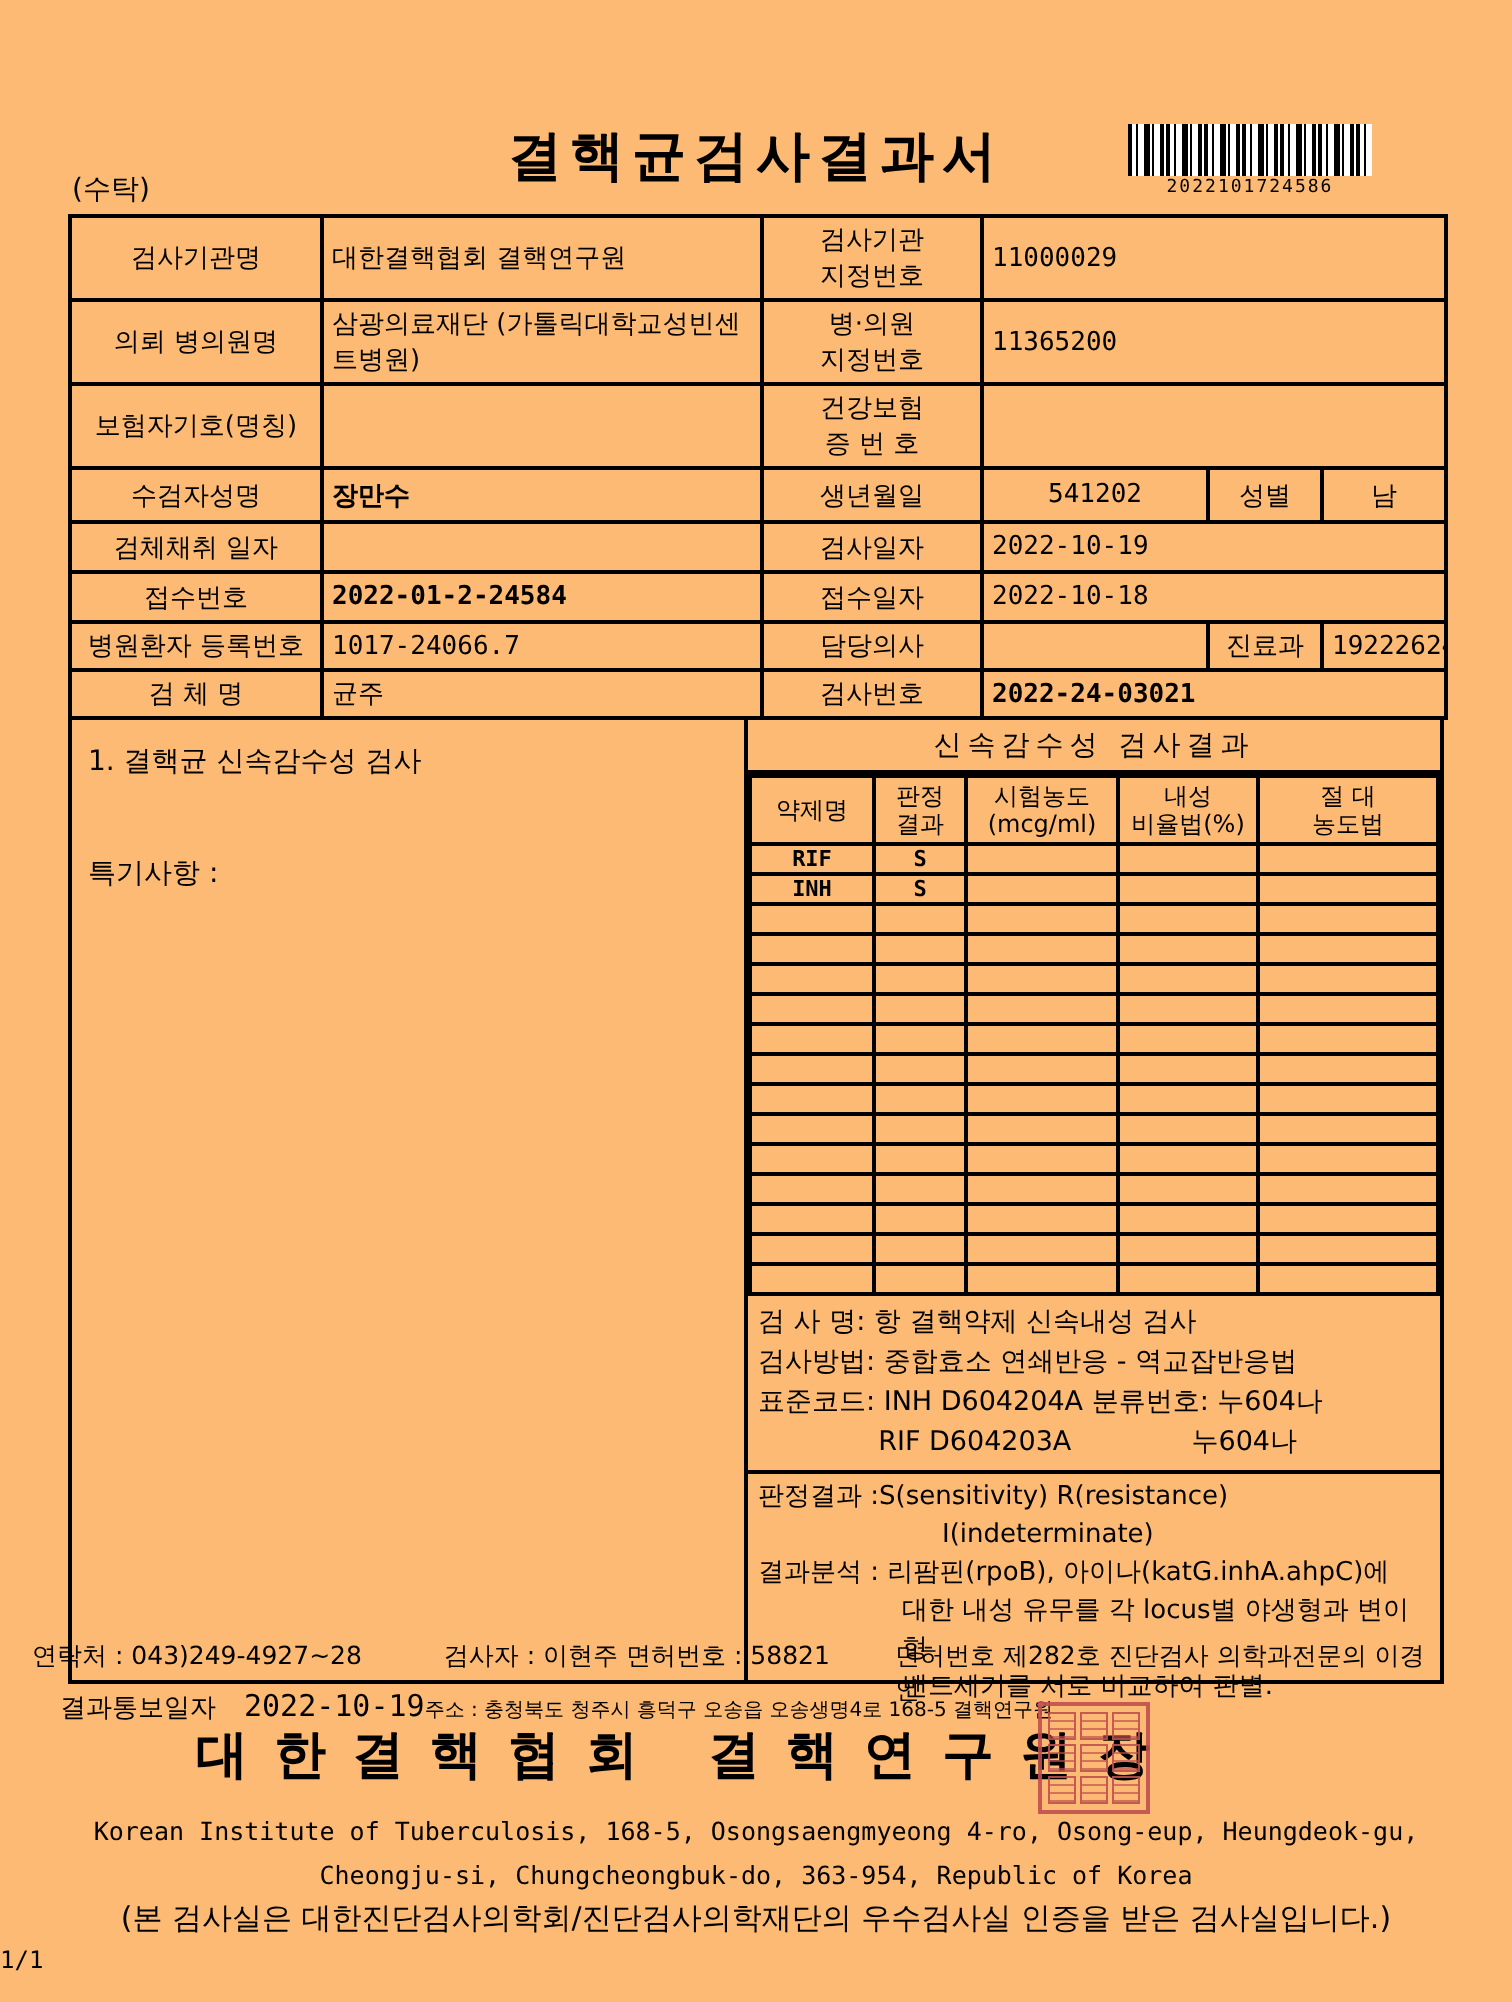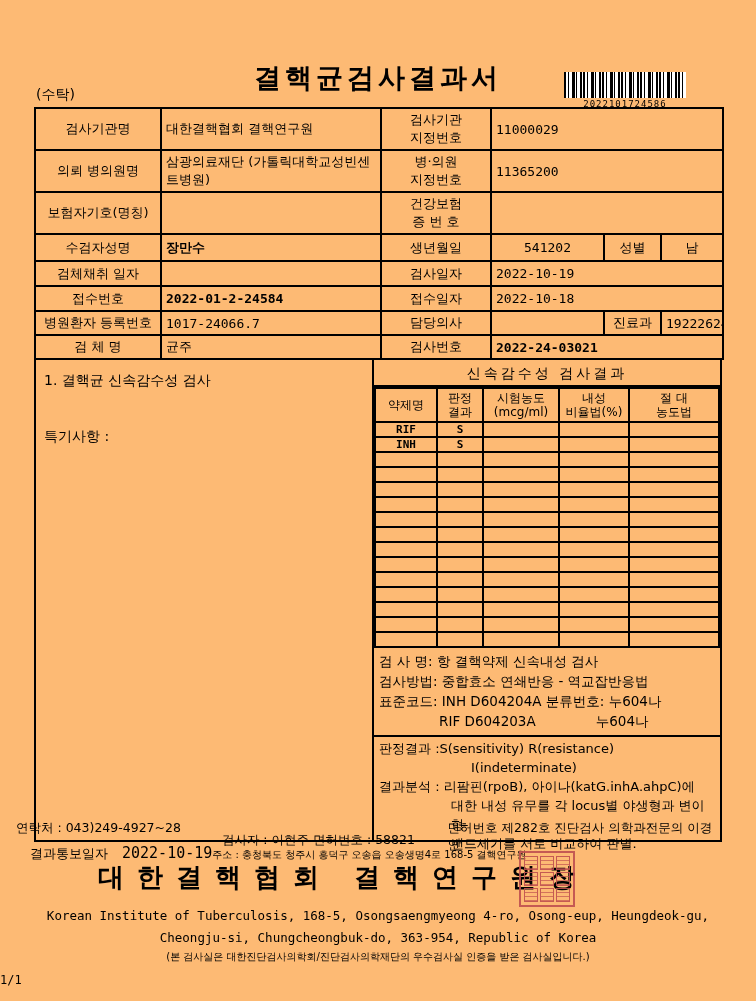--- a/index.html
+++ b/index.html
@@ -5,21 +5,21 @@
   * { margin:0; padding:0; box-sizing:border-box; }
   body { background:#e8e8e8; font-family:"DejaVu Sans", sans-serif; color:#000; }
   .page { position:relative; width:756px; height:1001px; background:#fdba74; margin:0 auto; overflow:hidden; }
   .mono { font-family:"DejaVu Sans Mono", monospace; }
   .pre { white-space:pre-line; }
   .b { font-weight:bold; }
 
   
   .consignment { position:absolute; left:36px; top:86px; font-size:14px; }
   .doc-title { position:absolute; left:0; right:0; top:60px; text-align:center; font-size:27px; font-weight:bold; letter-spacing:4px; }
-  .barcode-wrap { position:absolute; left:563px; top:72px; width:124px; text-align:center; }
+  .barcode-wrap { position:absolute; left:563px; top:62px; width:124px; text-align:center; }
   .barcode { width:122px; height:26px; margin:0 auto;
     background:repeating-linear-gradient(90deg,#000 0 2px,#fff 2px 4px,#000 4px 5px,#fff 5px 8px,#000 8px 11px,#fff 11px 12px,#000 12px 13px,#fff 13px 16px,#000 16px 18px,#fff 18px 19px); }
   .barcode-num { font-size:9px; letter-spacing:1px; margin-top:1px; font-family:"DejaVu Sans Mono", monospace; }
 
   
   .main-block { position:absolute; left:34px; top:107px; width:688px; }
   table.ptable { width:100%; border-collapse:collapse; table-layout:fixed; }
   table.ptable td { border:2px solid #000; font-size:13px; padding:2px 4px; overflow:hidden; }
   td.lbl { text-align:center; }
   td.val { padding-left:9px; }
@@ -38,32 +38,32 @@
   table.drug-table th { border:2px solid #000; font-size:12px; font-weight:normal; white-space:pre-line; line-height:14px; padding:2px 0; }
   table.drug-table td { border:2px solid #000; height:15px; font-size:11px; font-weight:bold; text-align:center; font-family:"DejaVu Sans Mono", monospace; }
   .method-box { border-bottom:2px solid #000; padding:3px 5px 4px 5px; font-size:13.5px; line-height:20px; }
   .judgment-box { flex:1; padding:2px 5px; font-size:13px; line-height:19px; }
   .ind90 { padding-left:92px; }
   .ind70 { padding-left:72px; }
 
   
   .f-line1 { position:absolute; left:16px; top:820px; width:706px; display:flex; font-size:12.5px; }
   .f-contact { width:208px; }
-  .f-examiner { width:228px;margin-top:12px; }
+  .f-examiner { width:228px; }
   .f-line2 { position:absolute; left:30px; top:844px; width:706px; display:flex; align-items:baseline; font-size:13px; }
   .f-date { font-size:15px; margin-left:14px; font-family:"DejaVu Sans Mono", monospace; }
   .f-addr { font-size:10px; margin-left:0; }
   .org-title { position:absolute; left:0; right:70px; top:860px; text-align:center; font-size:26px; font-weight:bold; letter-spacing:13px; }
   .stamp { position:absolute; left:519px; top:851px; width:56px; height:56px; border:2px solid #bf5050; opacity:.9;
     display:grid; grid-template-columns:repeat(3,1fr); grid-template-rows:repeat(3,1fr); gap:2px; padding:3px; }
   .stamp span { border:1px solid #bf5050; background:
     repeating-linear-gradient(0deg, rgba(191,80,80,.75) 0 1px, transparent 1px 4px); }
   .eng { position:absolute; left:0; right:0; text-align:center; font-size:12.5px; font-family:"DejaVu Sans Mono", monospace; }
   .eng1 { top:908px; } .eng2 { top:930px; }
-  .cert-note { position:absolute; left:0; right:0; top:950px; text-align:center; font-size:10px; }
+  .cert-note { position:absolute; left:0; right:0; top:950px; text-align:center; font-size:15px; }
   .page-num { position:absolute; left:0; right:0; top:973px; text-align:left; font-size:12px; font-family:"DejaVu Sans Mono", monospace; }
 </style>
 </head>
 <body>
 
 <div class="page">
 
   <div class="consignment">(수탁)</div>
   <div class="doc-title">결핵균검사결과서</div>
   <div class="barcode-wrap">

